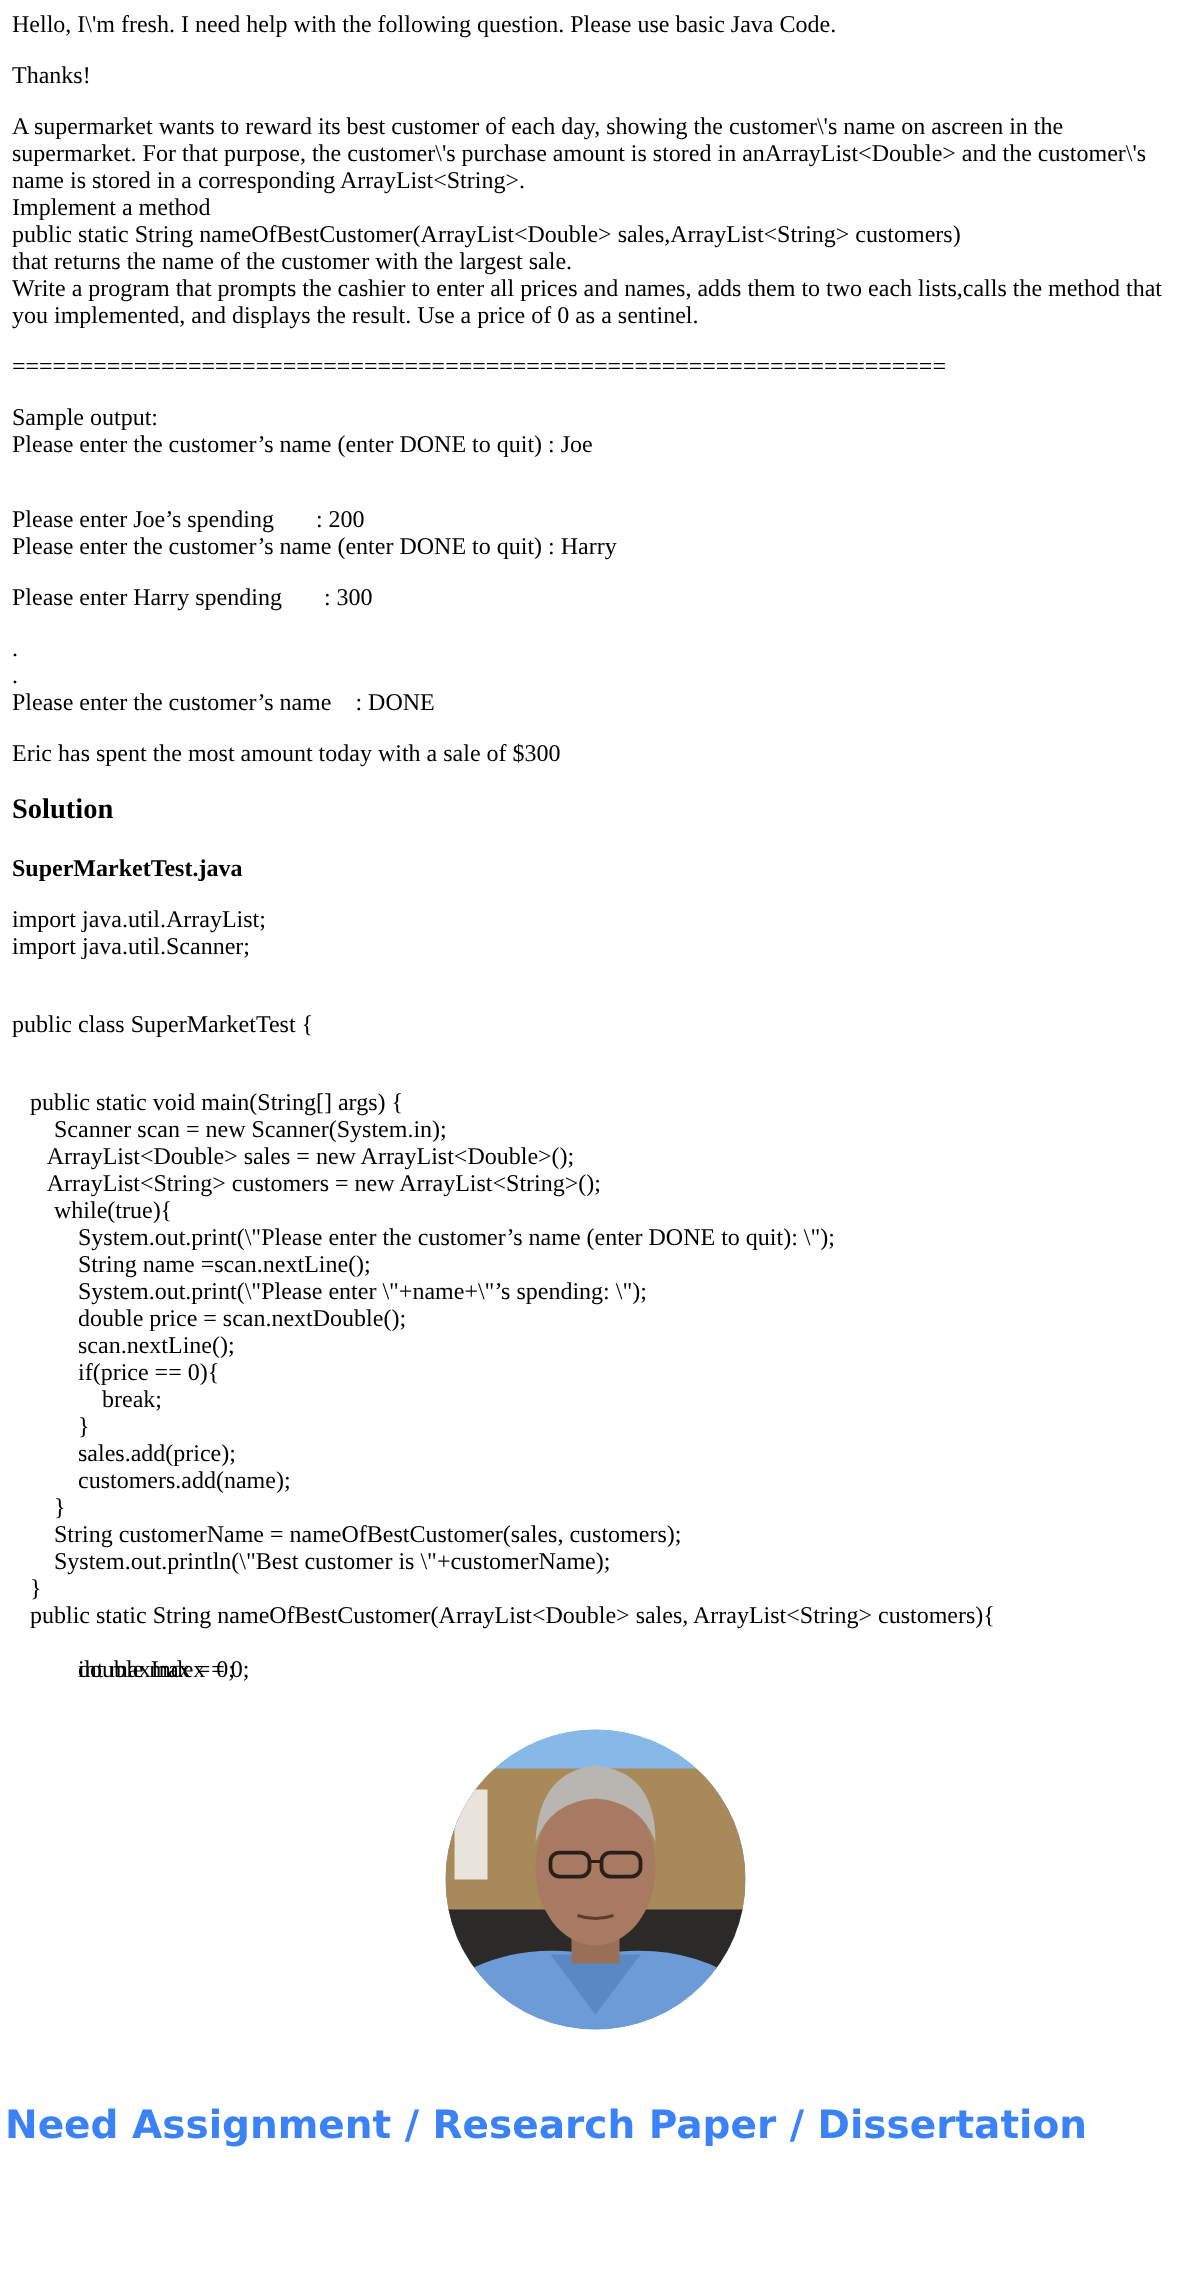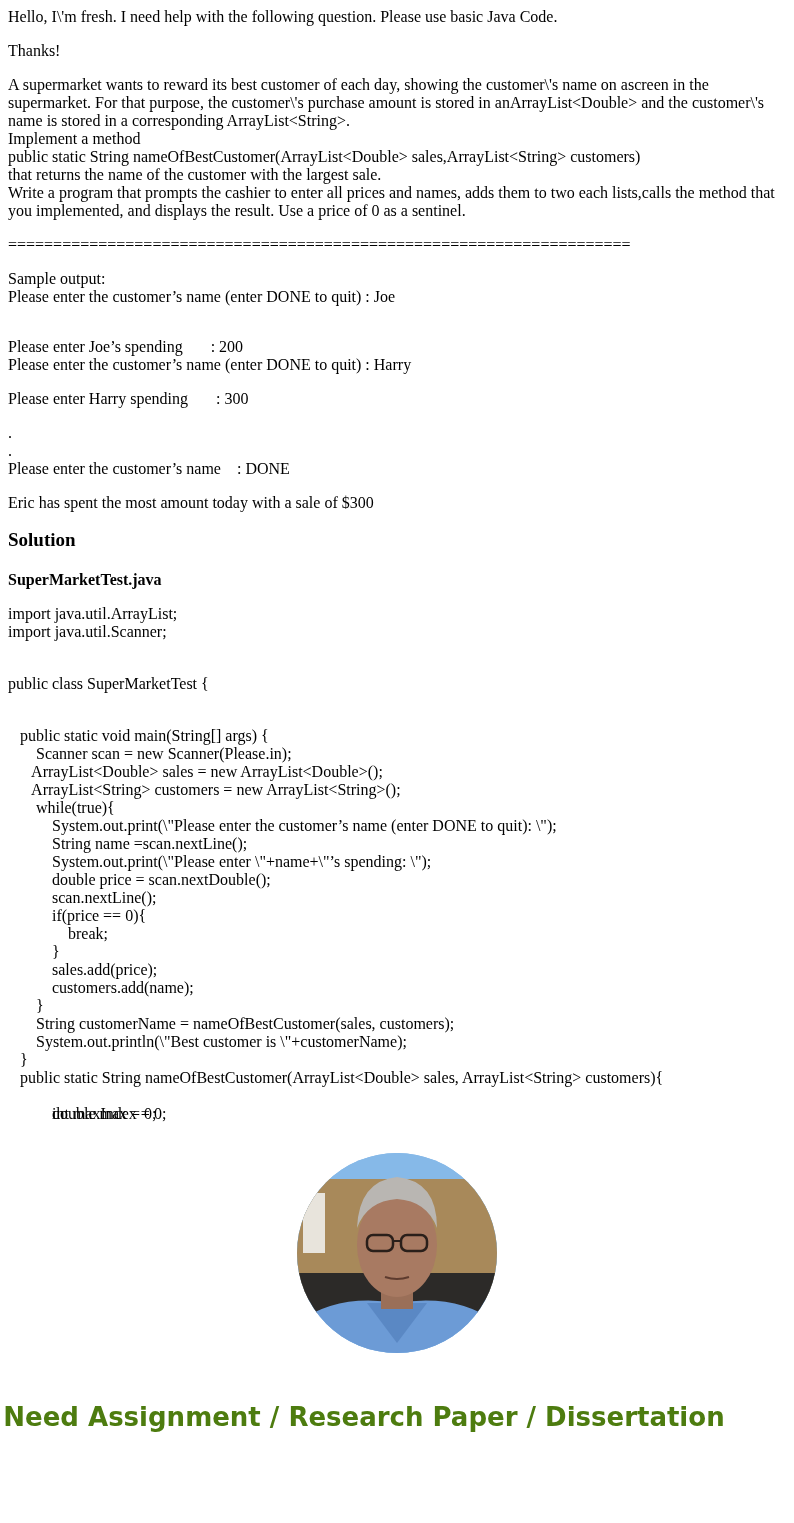--- a/index.html
+++ b/index.html
@@ -20,21 +20,21 @@
     .avatar {
       position: absolute; left: 297px; top: 1153px;
       width: 200px; height: 200px; border-radius: 50%; overflow: hidden;
       background: #7fb3e6;
     }
     .promo {
       position: absolute; left: 0; width: 728px; top: 1402px;
       text-align: center;
       font-family: "DejaVu Sans", sans-serif;
       font-weight: bold; font-size: 26px; line-height: 30px;
-      color: #4d7c0f;
+      color: #3b82f6;
     }
   </style>
 </head>
 <body>
 
 <div class="doc">
 
   <div class="line" style="top:8px;"><span>Hello, I\'m fresh. I need help with the following question. Please use </span><b>basic Java Code.</b></div>
 
   <div class="line" style="top:42px;">Thanks!</div>
@@ -60,21 +60,21 @@
   <div class="line" style="top:460px;">Please enter the customer’s name    : DONE</div>
   <div class="line" style="top:494px;">Eric has spent the most amount today with a sale of $300</div>
 
   <div class="line h-solution" style="top:531px;">Solution</div>
   <div class="line h-file" style="top:571px;">SuperMarketTest.java</div>
 
   <div class="line" style="top:605px;">import java.util.ArrayList;</div>
   <div class="line" style="top:623px;">import java.util.Scanner;</div>
   <div class="line" style="top:675px;">public class SuperMarketTest {</div>
   <div class="line" style="top:727px;">   public static void main(String[] args) {</div>
-  <div class="line" style="top:745px;">       Scanner scan = new Scanner(Please.in);</div>
+  <div class="line" style="top:745px;">       Scanner scan = new Scanner(System.in);</div>
   <div class="line" style="top:763px;">      ArrayList&lt;Double&gt; sales = new ArrayList&lt;Double&gt;();</div>
   <div class="line" style="top:781px;">      ArrayList&lt;String&gt; customers = new ArrayList&lt;String&gt;();</div>
   <div class="line" style="top:799px;">       while(true){</div>
   <div class="line" style="top:817px;">           System.out.print(\"Please enter the customer’s name (enter DONE to quit): \");</div>
   <div class="line" style="top:835px;">           String name =scan.nextLine();</div>
   <div class="line" style="top:853px;">           System.out.print(\"Please enter \"+name+\"’s spending: \");</div>
   <div class="line" style="top:871px;">           double price = scan.nextDouble();</div>
   <div class="line" style="top:889px;">           scan.nextLine();</div>
   <div class="line" style="top:907px;">           if(price == 0){</div>
   <div class="line" style="top:925px;">               break;</div>

